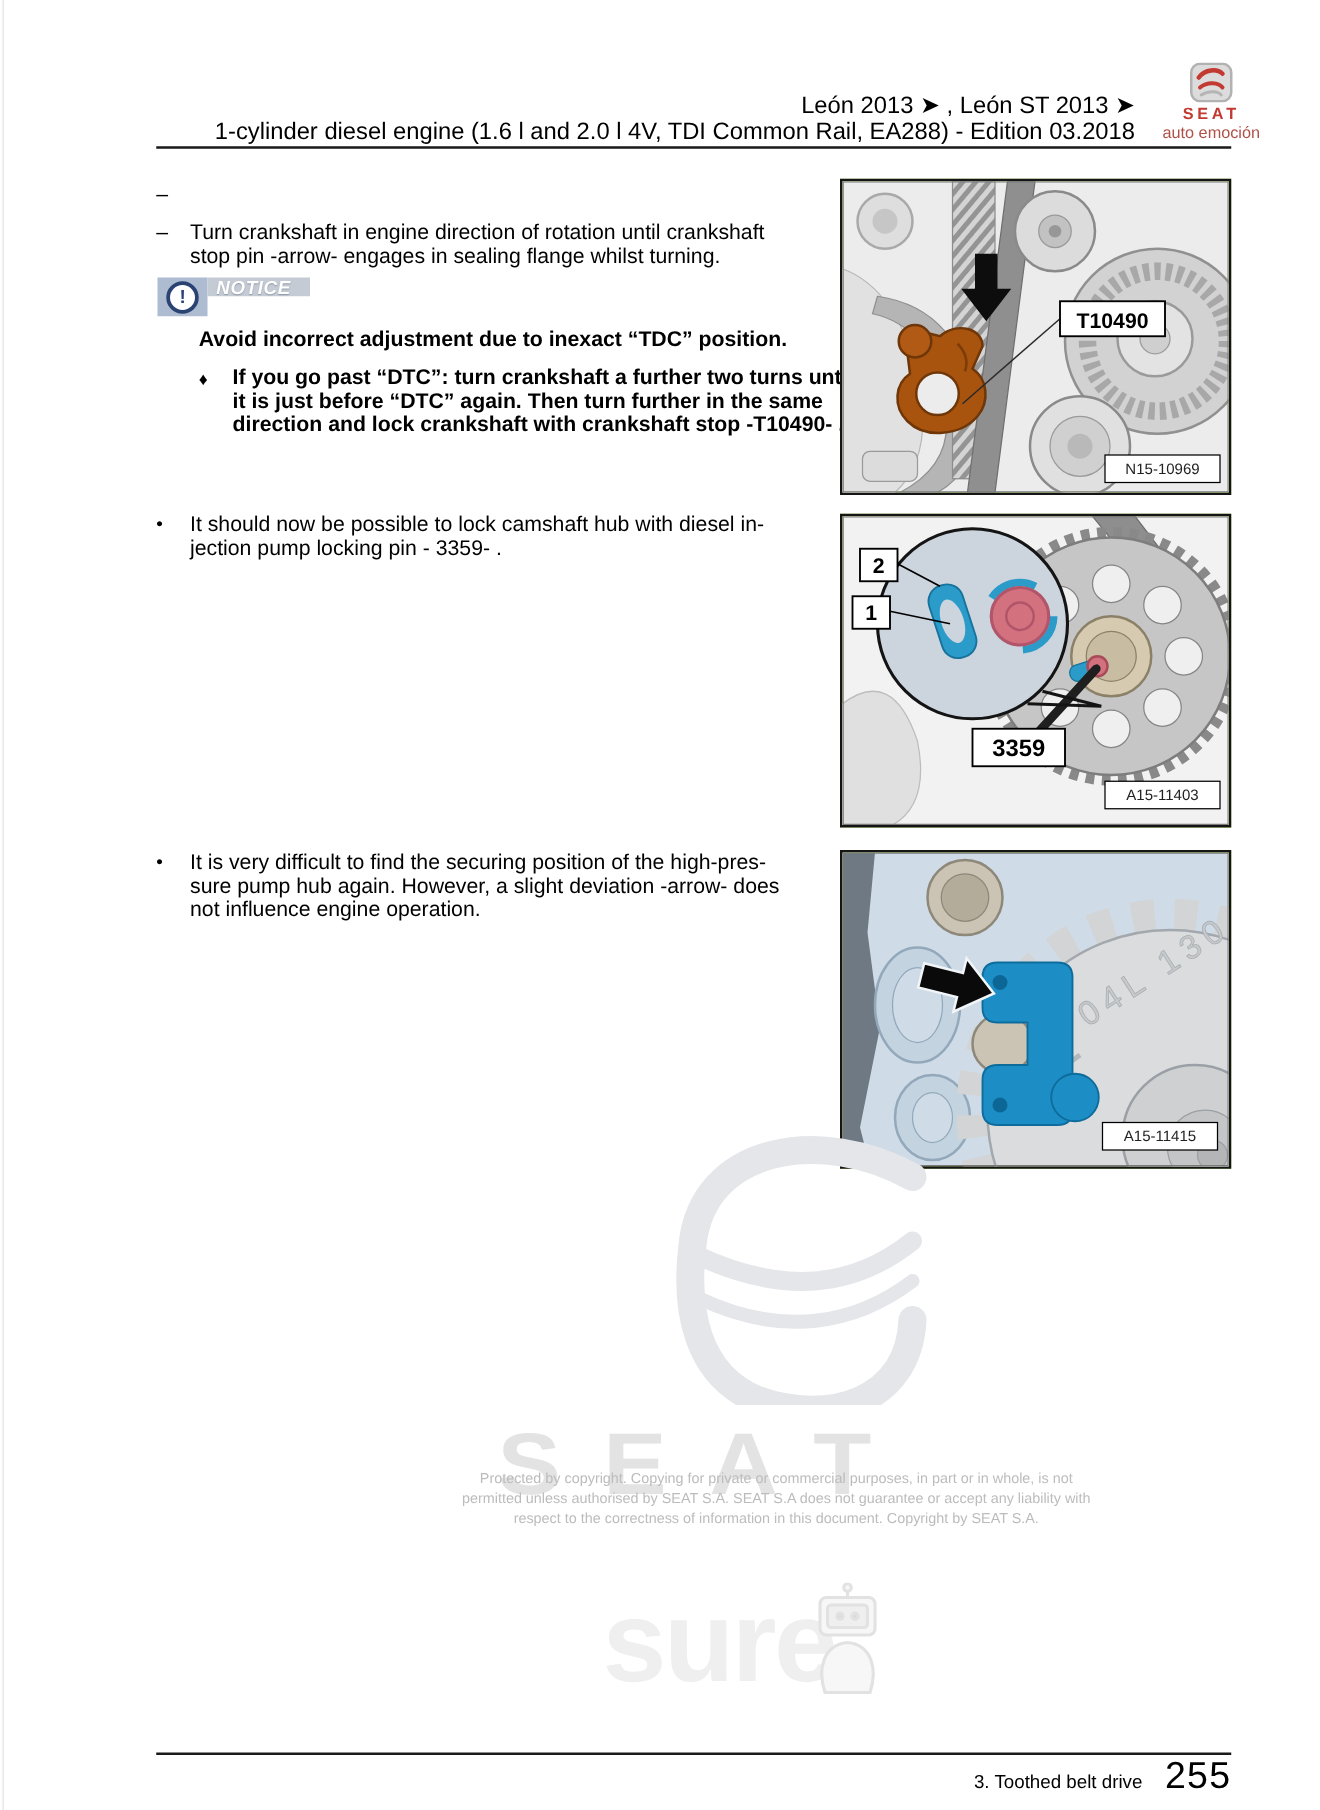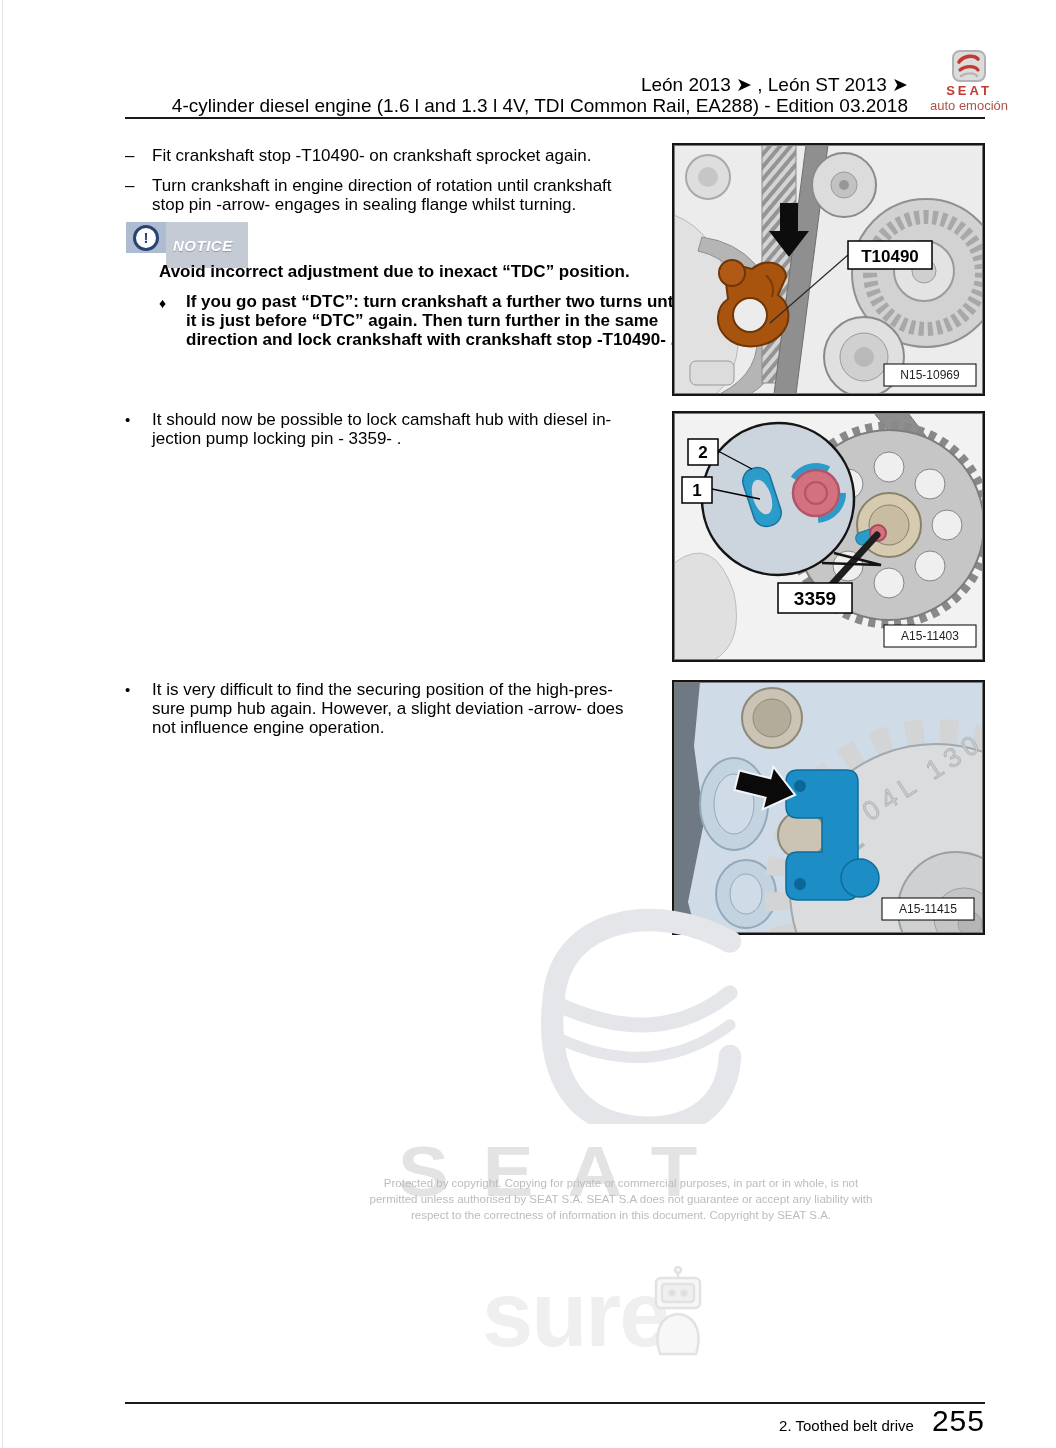--- a/index.html
+++ b/index.html
@@ -30,21 +30,21 @@
   .b-dot1{top:410px;}
   .b-dot2{top:680px;}
   .b-diamond .bullet{font-size:14px;padding-top:2px;}
   .b-dot1 .bullet,.b-dot2 .bullet{font-size:15px;}
 
   
   .notice{position:absolute;left:126px;top:222px;height:31px;display:flex;}
   .notice-iconcell{width:40px;height:31px;background:#aebcd2;display:flex;align-items:center;justify-content:center;}
   .notice-circle{width:20px;height:20px;border-radius:50%;background:#fff;border:3px solid #2a4373;
     display:flex;align-items:center;justify-content:center;font-weight:bold;font-size:15px;color:#2a4373;line-height:1;}
-  .notice-labelcell{width:82px;height:46px;background:#c5cbd4;display:flex;align-items:center;}
+  .notice-labelcell{width:82px;height:15px;background:#c5cbd4;display:flex;align-items:flex-start;}
   .notice-label{color:#fff;font-style:italic;font-weight:bold;font-size:15px;padding-left:7px;
     text-shadow:0 1px 1px #8d96a5;letter-spacing:.5px;}
 
   
   .figure{position:absolute;left:672px;width:313px;background:#bef264;border:2px solid #151515;box-sizing:border-box;}
   .figure svg{display:block;}
   .fig1{top:143px;height:253px;}
   .fig2{top:411px;height:251px;}
   .fig3{top:680px;height:255px;}
 
@@ -66,37 +66,36 @@
   svg text{font-family:"Liberation Sans","DejaVu Sans",sans-serif;}
 </style>
 </head>
 <body>
 
 <div id="page">
   <div class="left-edge"></div>
 
   <div class="hdr-text">
     <div>León 2013 ➤ , León ST 2013 ➤</div>
-    <div>4-cylinder diesel engine (1.6 l and 1.3 l 4V, TDI Common Rail, EA288) - Edition 03.2018</div>
+    <div>1-cylinder diesel engine (1.6 l and 2.0 l 4V, TDI Common Rail, EA288) - Edition 03.2018</div>
   </div>
   <div class="hdr-rule"></div>
   <div class="logo">
     <svg width="36" height="32" viewBox="0 0 36 32">
       <rect x="2" y="1" width="32" height="30" rx="7" fill="#dcdcdc" stroke="#b2b2b2" stroke-width="2"></rect>
       <path d="M8,12 C13,5 23,5 27,9" fill="none" stroke="#c23a32" stroke-width="3.6" stroke-linecap="round"></path>
       <path d="M9,20 C15,15 24,16 27,20" fill="none" stroke="#c23a32" stroke-width="3.2" stroke-linecap="round"></path>
       <path d="M10,26 C16,22 24,23 26,26" fill="none" stroke="#b5b5b5" stroke-width="2.4" stroke-linecap="round"></path>
     </svg>
     <div class="logo-word">SEAT</div>
     <div class="logo-tag">auto emoción</div>
   </div>
 
   <div class="tblock b-step1">
     <span class="bullet">–</span>
-    <span class="txt">Fit crankshaft stop -T10490- on crankshaft sprocket again.</span>
   </div>
   <div class="tblock b-step2">
     <span class="bullet">–</span>
     <span class="txt">Turn crankshaft in engine direction of rotation until crankshaft
 stop pin -arrow- engages in sealing flange whilst turning.</span>
   </div>
 
   <div class="notice">
     <div class="notice-iconcell">
       <div class="notice-circle">!</div>
@@ -289,16 +288,16 @@
         <rect x="16" y="18" width="32" height="18" rx="3" fill="#efefef"></rect>
         <circle cx="26" cy="27" r="2.5" fill="#dadada"></circle>
           <circle cx="38" cy="27" r="2.5" fill="#dadada"></circle>
         <path d="M14,88 C8,70 12,50 32,48 C52,50 56,70 50,88 Z"></path>
       </g>
     </svg>
   </div>
 
   <div class="ftr-rule"></div>
   <div class="footer-row">
-    <span class="ftr-section">2. Toothed belt drive</span>
+    <span class="ftr-section">3. Toothed belt drive</span>
     <span class="ftr-page">255</span>
   </div>
 </div>
 
 </body></html>

